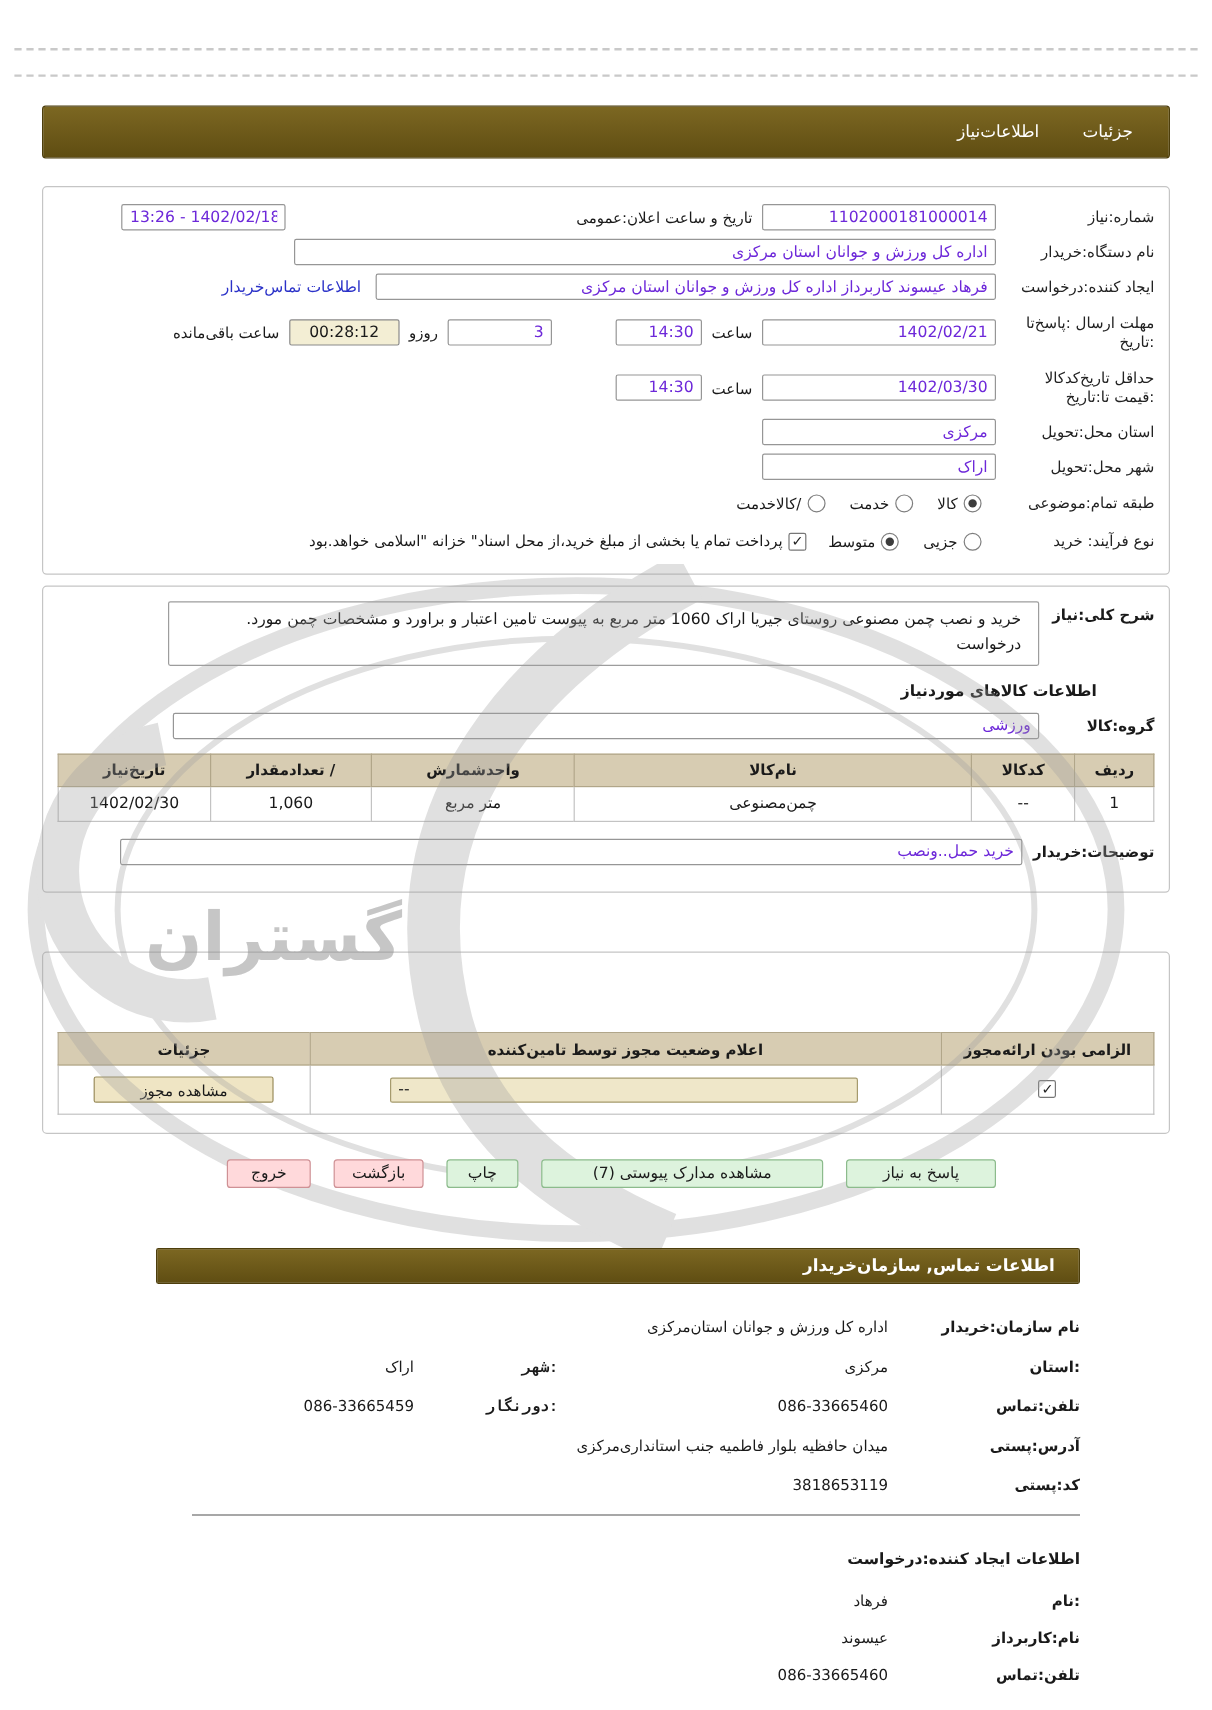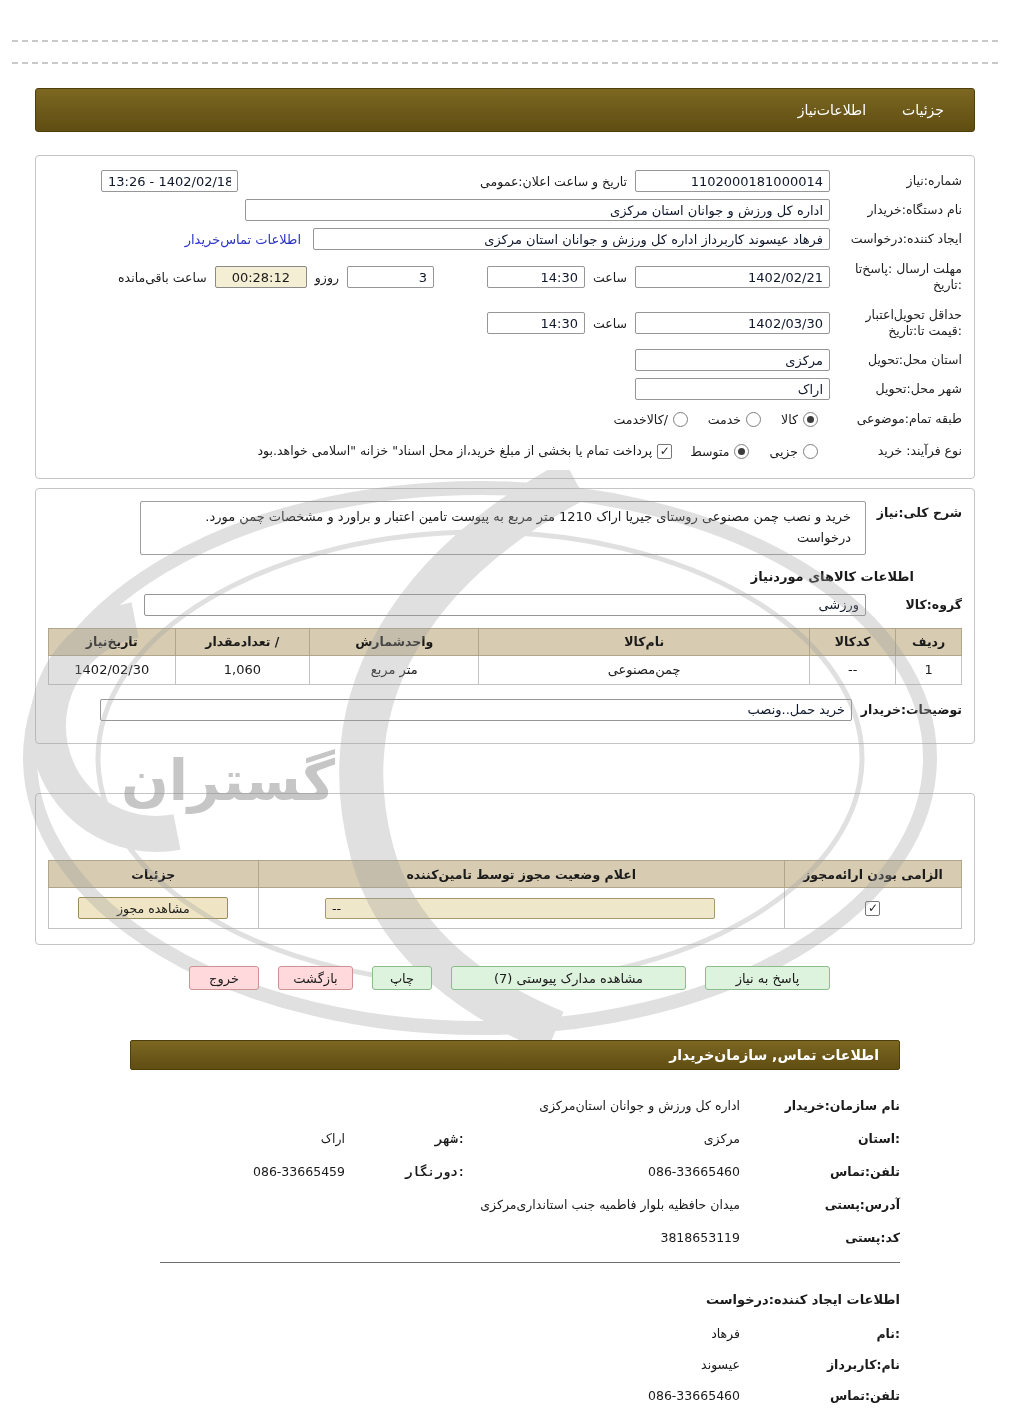--- a/index.html
+++ b/index.html
@@ -23,24 +23,24 @@
   .panel{
     position:absolute;right:35px;left:35px;background:#fff;
     border:1px solid #c5c5c5;border-radius:4px;z-index:2;box-sizing:border-box;
   }
   #panel-form{top:155px;padding:12px;}
   .frow{display:flex;align-items:center;margin-bottom:3px;min-height:26px;}
   .flabel{width:132px;line-height:1.3;color:#222;flex:none;font-size:12.5px;}
   .flabel-mid{width:188px;margin-right:8px;text-align:right;flex:none;font-size:12.5px;}
   .input{
     background:#fff;border:1px solid #969696;border-radius:2px;height:22px;box-sizing:border-box;
-    font-family:"DejaVu Sans",sans-serif;font-size:13px;color:#0f172a;padding:0 6px;flex:none;
+    font-family:"DejaVu Sans",sans-serif;font-size:13px;color:#6d28d9;padding:0 6px;flex:none;
   }
   .ltr{direction:ltr;text-align:right;}
-  .w195{width:195px}.w137{width:137px}.w585{width:585px}.w517{width:517px}.w88{width:98px}.w87{width:87px}
+  .w195{width:195px}.w137{width:137px}.w585{width:585px}.w517{width:517px}.w88{width:72px}.w87{width:87px}
   .push-left{margin-right:auto;margin-left:53px;}
   .gap8{margin-right:8px}.gap53{margin-right:53px}
   .slabel{flex:none;margin-right:8px;font-size:12.5px;}
   .countdown{
     width:92px;height:22px;margin-right:8px;flex:none;box-sizing:border-box;
     background:#f3eed4;border:1px solid #8a8a8a;border-radius:2px;
     display:flex;align-items:center;justify-content:center;direction:ltr;
   }
   .link{color:#2b32c8;cursor:pointer;margin-right:12px;flex:none;}
   .radio{width:13px;height:13px;border:1px solid #7e7e7e;border-radius:50%;background:#fff;display:inline-block;position:relative;flex:none;cursor:pointer;}
@@ -145,21 +145,21 @@
     <span class="slabel">ساعت</span>
     <input class="input w88 ltr gap8" readonly="" value="14:30" style="">
     <input class="input w87 ltr gap53" readonly="" value="3" style="">
     <span class="slabel">روزو</span>
     <span class="countdown">00:28:12</span>
     <span class="slabel">ساعت باقی‌مانده</span>
   </div>
 
   <div class="frow" style="min-height:42px">
     <span class="flabel">
-      <span>حداقل تحویل‌اعتبار</span><br>
+      <span>حداقل تاریخ‌کدکالا</span><br>
       <span>:قیمت تا:تاریخ</span>
     </span>
     <input class="input w195 ltr" readonly="" value="1402/03/30" style="">
     <span class="slabel">ساعت</span>
     <input class="input w88 ltr gap8" readonly="" value="14:30" style="">
   </div>
 
   <div class="frow">
     <span class="flabel">استان محل:تحویل</span>
     <input class="input w195" readonly="" value="مرکزی" style="">
@@ -199,21 +199,21 @@
     <span class="opt" style="margin-right:18px">
       <span class="checkbox on"></span>
       <span class="pay-label">پرداخت تمام یا بخشی از مبلغ خرید،از محل اسناد" خزانه "اسلامی خواهد.بود</span>
     </span>
   </div>
 </div>
 
 <div class="panel" id="panel-desc">
   <div class="p2row">
     <span class="p2label">شرح کلی:نیاز</span>
-    <div class="descbox">خرید و نصب چمن مصنوعی روستای جیریا اراک 1210 متر مربع به پیوست تامین اعتبار و براورد و مشخصات چمن مورد. درخواست</div>
+    <div class="descbox">خرید و نصب چمن مصنوعی روستای جیریا اراک 1060 متر مربع به پیوست تامین اعتبار و براورد و مشخصات چمن مورد. درخواست</div>
   </div>
 
   <div class="sec-heading">اطلاعات کالاهای موردنیاز</div>
 
   <div class="p2row row-group">
     <span class="p2label" style="padding-top:0">گروه:کالا</span>
     <input class="input p2input" readonly="" value="ورزشی" style="">
   </div>
 
   <table class="grid">

